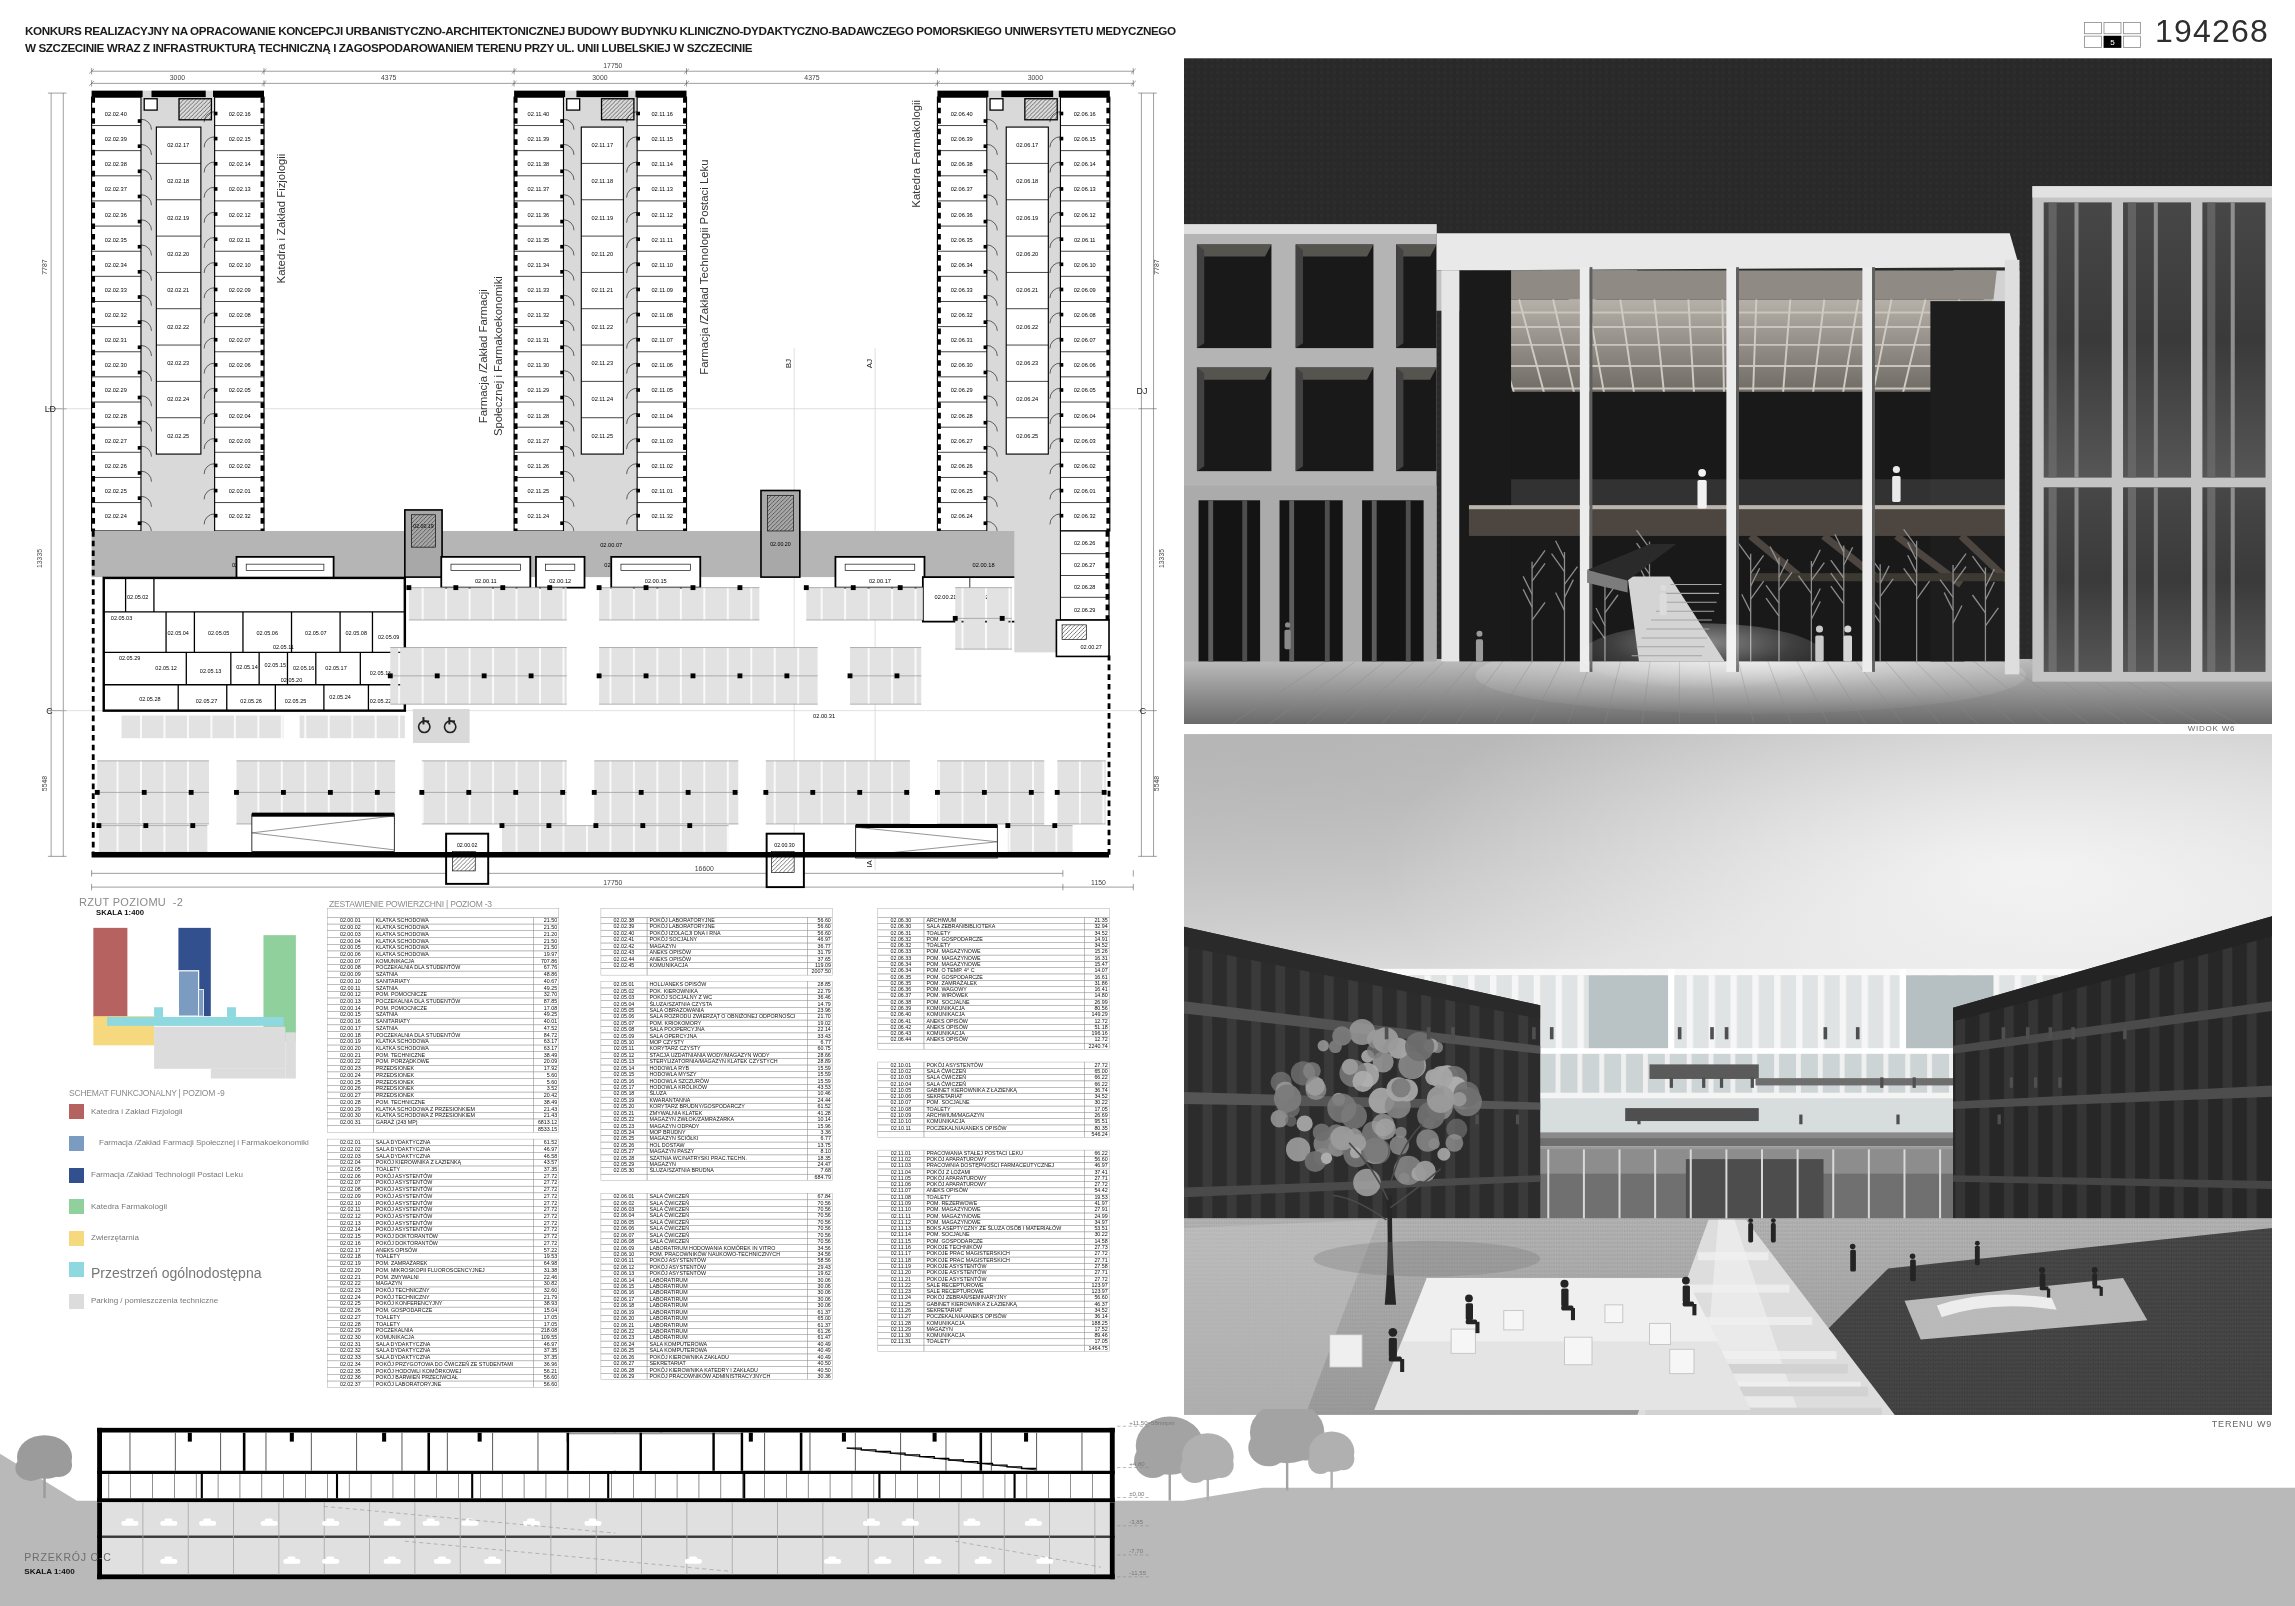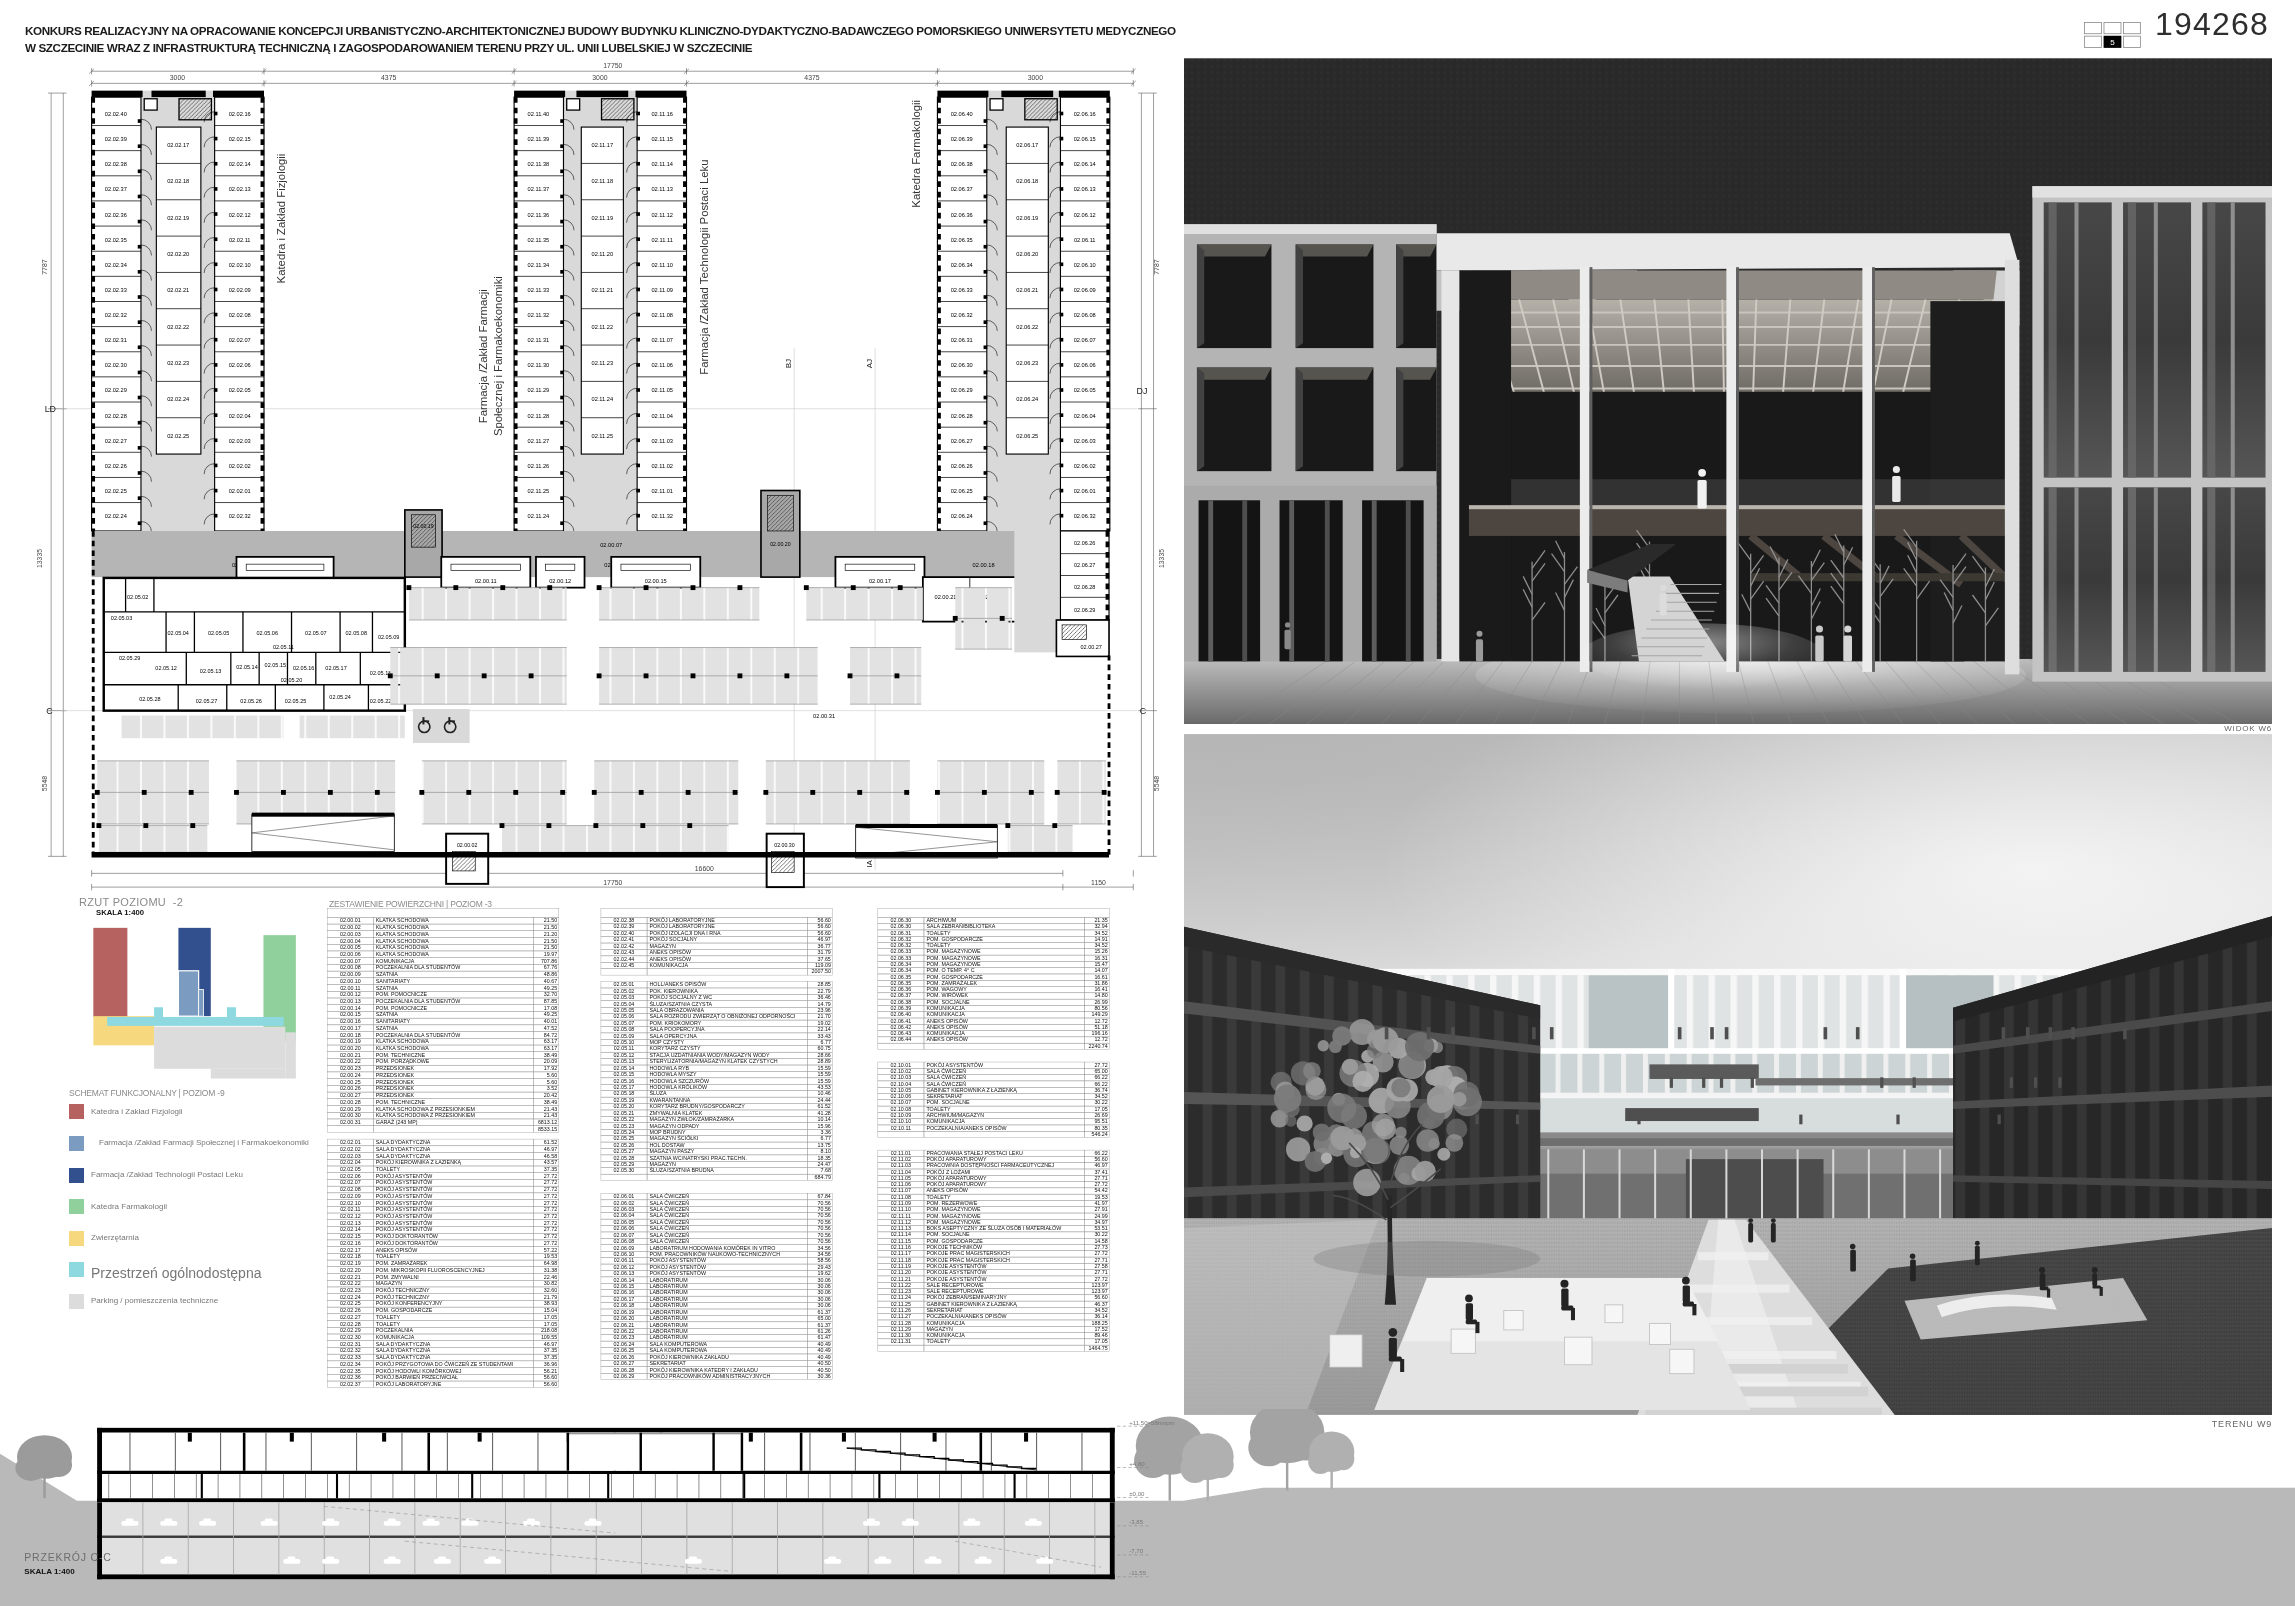--- a/index.html
+++ b/index.html
@@ -15,21 +15,21 @@
 <rect x="0.5" y="0.5" width="21" height="14"></rect>
         <rect x="24.5" y="0.5" width="21" height="14"></rect>
         <rect x="48.5" y="0.5" width="21" height="14"></rect>
 <rect x="0.5" y="17.5" width="21" height="14"></rect>
         <rect x="48.5" y="17.5" width="21" height="14"></rect>
       </g>
 <rect x="24" y="17" width="22" height="15" fill="#000"></rect>
 <text x="35" y="28.5" font-size="10" fill="#fff" text-anchor="middle" font-family="Liberation Sans">5</text>
 </svg>
 
-<div class="abs" style="left:2143px;top:6px;width:126px;font-size:32px;color:#2e2e2e;letter-spacing:1.2px;text-align:right">194268</div>
+<div class="abs" style="left:2143px;top:13px;width:126px;font-size:32px;color:#2e2e2e;letter-spacing:1.2px;text-align:right">194268</div>
 
 <svg class="abs" style="left:0;top:0" width="1182" height="947" viewBox="0 0 1460 1170">
       <defs>
         <pattern id="hatch" width="5" height="5" patternUnits="userSpaceOnUse">
           <path d="M0,5 L5,0" stroke="#333" stroke-width="0.8"></path>
         </pattern>
         <pattern id="stall" width="29" height="44" patternUnits="userSpaceOnUse">
           <rect x="1" y="0" width="27" height="44" fill="#e2e2e2"></rect>
         </pattern>
       </defs>
@@ -2463,21 +2463,21 @@
       <g fill="#9a9a9a">
         <circle cx="365" cy="711" r="3.7"></circle>
         <rect x="360.6" y="717.8" width="8.8" height="27.2" rx="2"></rect>
       </g>
       <g fill="#8a8a8a">
         <circle cx="128" cy="700" r="3.3"></circle>
         <rect x="124.1" y="706.0" width="7.8" height="24.0" rx="2"></rect>
       </g>
     </svg>
 
-<div class="abs" style="left:2151px;top:724px;width:121px;text-align:right;font-size:8px;color:#666;letter-spacing:0.8px;z-index:5">WIDOK W6</div>
+<div class="abs" style="left:2151px;top:724px;width:121px;text-align:center;font-size:8px;color:#666;letter-spacing:0.8px;z-index:5">WIDOK W6</div>
 
 <svg class="abs" style="left:1184px;top:734px" width="1088" height="681" viewBox="0 0 1344 841">
       <defs>
         <radialGradient id="cloudD" cx="0.12" cy="0.1" r="0.65">
           <stop offset="0" stop-color="#b2b2b2" stop-opacity="0.55"></stop>
           <stop offset="1" stop-color="#b2b2b2" stop-opacity="0"></stop>
         </radialGradient>
         <radialGradient id="cloudL" cx="0.78" cy="0.35" r="0.6">
           <stop offset="0" stop-color="#fafafa" stop-opacity="0.8"></stop>
           <stop offset="1" stop-color="#fafafa" stop-opacity="0"></stop>

